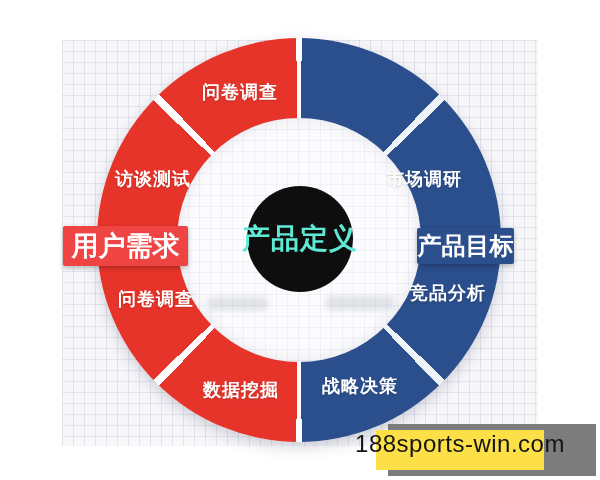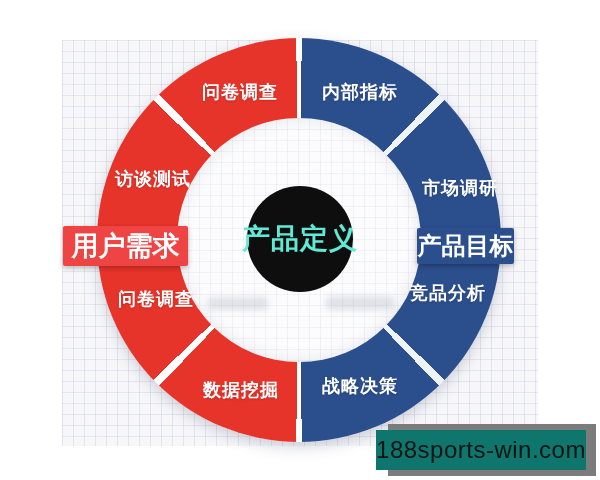--- a/index.html
+++ b/index.html
@@ -57,22 +57,22 @@
     box-shadow:0 2px 5px rgba(0,0,0,.25);
   }
   .grp.red{left:63px;top:226px;width:125px;height:40px;background:#ef4444;font-size:27px;}
   .grp.blue{left:417px;top:228px;width:97px;height:36px;background:#2b4e8c;font-size:24px;}
   .credit{
     position:absolute;left:402px;top:411px;font-size:14px;font-weight:bold;color:#5b5044;
     text-shadow:0 1px 0 rgba(255,255,255,.7);white-space:nowrap;letter-spacing:1px;
   }
   .site-shadow{position:absolute;left:388px;top:424px;width:208px;height:52px;background:#7c7c7c;}
   .site-box{
-    position:absolute;left:376px;top:430px;width:210px;height:40px;background:#0f766e;
-    display:flex;align-items:center;justify-content:center;
+    position:absolute;left:376px;top:430px;width:168px;height:40px;background:#fde047;
+    display:flex;align-items:flex-start;justify-content:center;
   }
   .site-box span{color:#141414;font-size:24px;letter-spacing:.5px;white-space:nowrap;}
 </style>
 </head>
 <body>
 
 <div class="stage">
 
   <div class="paper"></div>
 
@@ -80,22 +80,21 @@
 
   <div class="inner"></div>
   <div class="smudge a"></div>
   <div class="smudge b"></div>
 
   <div class="seg" style="left:240px;top:92px;">问卷调查</div>
   <div class="seg" style="left:153px;top:179px;">访谈测试</div>
   <div class="seg" style="left:156px;top:299px;">问卷调查</div>
   <div class="seg" style="left:241px;top:390px;">数据挖掘</div>
 
-  <div class="seg" style="left:360px;top:92px;">内部指标</div>
-  <div class="seg" style="left:460px;top:179px;margin-top:9px;">市场调研</div>
+  <div class="seg" style="left:424px;top:179px;">市场调研</div>
   <div class="seg" style="left:448px;top:293px;text-align:center;">竞品分析</div>
   <div class="seg" style="left:360px;top:386px;">战略决策</div>
 
   <div class="grp red">
       <span>用户需求</span>
     </div>
   <div class="grp blue">
       <span>产品目标</span>
     </div>
 

